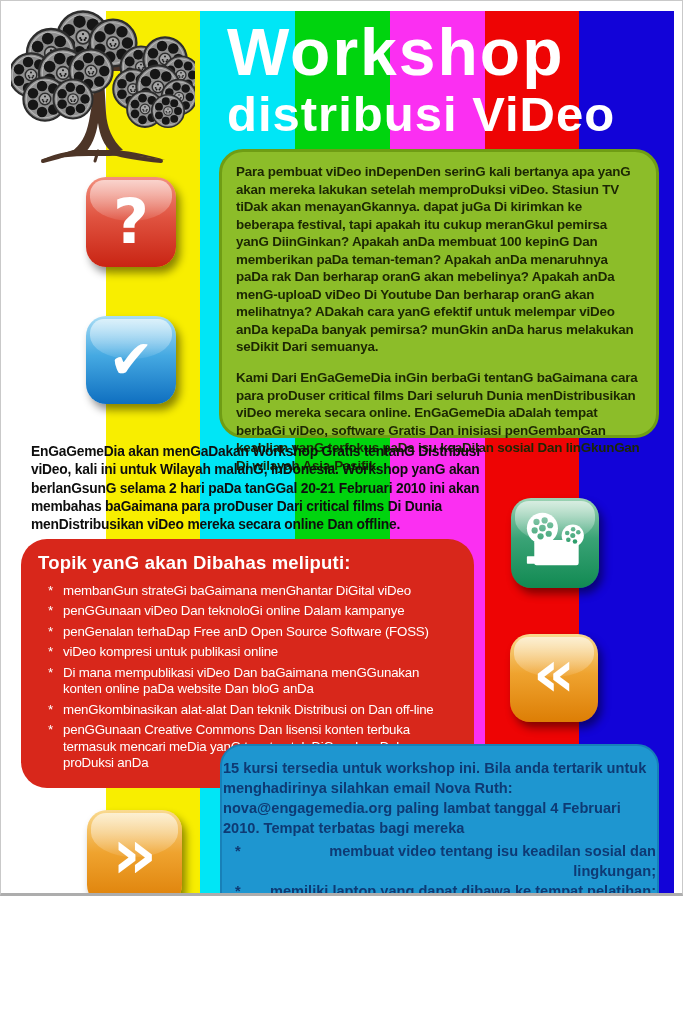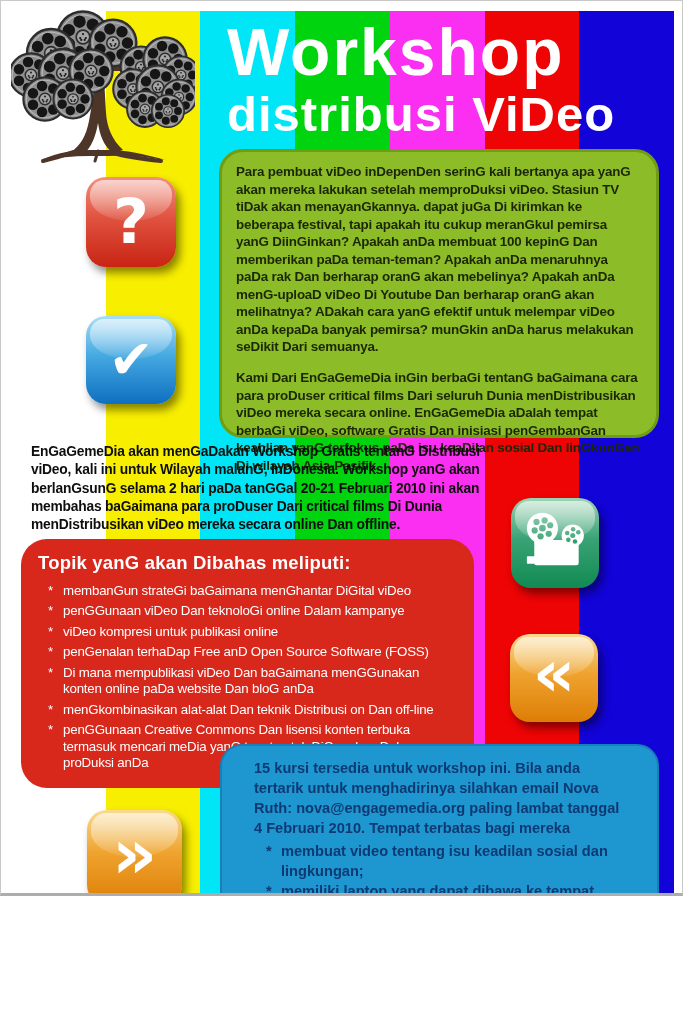--- a/index.html
+++ b/index.html
@@ -53,23 +53,23 @@
   .topics-box li {
     position:relative; padding-left:15px; font-weight:normal;
     font-size:13.3px; line-height:1.24; margin-bottom:4px; letter-spacing:-0.2px;
   }
   .topics-box li::before { content:"*"; position:absolute; left:0; top:0; }
 
   
   .reg-box {
     position:absolute; left:219px; top:743px; width:439px; height:179px;
     background:#1e96d0; border:2px solid #1780b8; border-radius:22px;
-    padding:13px 32px; color:#0e3a74; font-weight:bold; font-size:14.6px; line-height:1.37;
-  }
-  .reg-box ul { list-style:none; margin:3px 0 0 12px; }
+    padding:13px 1px; color:#0e3a74; font-weight:bold; font-size:14.6px; line-height:1.37;
+  }
+  .reg-box ul { list-style:none; margin:3px 0 0 12px;text-align:right; }
   .reg-box li { position:relative; padding-left:15px; }
   .reg-box li::before { content:"*"; position:absolute; left:0; top:0; }
 
   
   .app-icon {
     position:absolute; border-radius:20px;
     display:flex; align-items:center; justify-content:center;
     box-shadow:4px 6px 9px rgba(0,0,0,0.45);
   }
   .app-icon::before {
@@ -190,22 +190,22 @@
     <p>Kami Dari EnGaGemeDia inGin berbaGi tentanG baGaimana cara para proDuser critical films Dari seluruh Dunia menDistribusikan viDeo mereka secara online. EnGaGemeDia aDalah tempat berbaGi viDeo, software Gratis Dan inisiasi penGembanGan keahlian yanG terfokus paDa isu keaDilan sosial Dan linGkunGan Di wilayah Asia-Pasifik.</p>
   </div>
 
   <div class="announcement">EnGaGemeDia akan menGaDakan Workshop Gratis tentanG Distribusi viDeo, kali ini untuk Wilayah malanG, InDonesia. Workshop yanG akan berlanGsunG selama 2 hari paDa tanGGal 20-21 Februari 2010 ini akan membahas baGaimana para proDuser Dari critical films Di Dunia menDistribusikan viDeo mereka secara online Dan offline.</div>
 
   <div class="topics-box">
     <h2>Topik yanG akan Dibahas meliputi:</h2>
     <ul>
       <li>membanGun strateGi baGaimana menGhantar DiGital viDeo</li>
       <li>penGGunaan viDeo Dan teknoloGi online Dalam kampanye</li>
+      <li>penGenalan terhaDap Free anD Open Source Software (FOSS)</li>
       <li>viDeo kompresi untuk publikasi online</li>
-      <li>penGenalan terhaDap Free anD Open Source Software (FOSS)</li>
       <li>Di mana mempublikasi viDeo Dan baGaimana menGGunakan konten online paDa website Dan bloG anDa</li>
       <li>menGkombinasikan alat-alat Dan teknik Distribusi on Dan off-line</li>
       <li>penGGunaan Creative Commons Dan lisensi konten terbuka termasuk mencari meDia yanG tepat untuk DiGunakan Dalam proDuksi anDa</li>
     </ul>
   </div>
 
   <div class="app-icon icon-projector">
     <svg width="74" height="74" viewBox="0 0 100 100">
       <g fill="#ffffff">
         <circle cx="33" cy="30" r="21"></circle>

